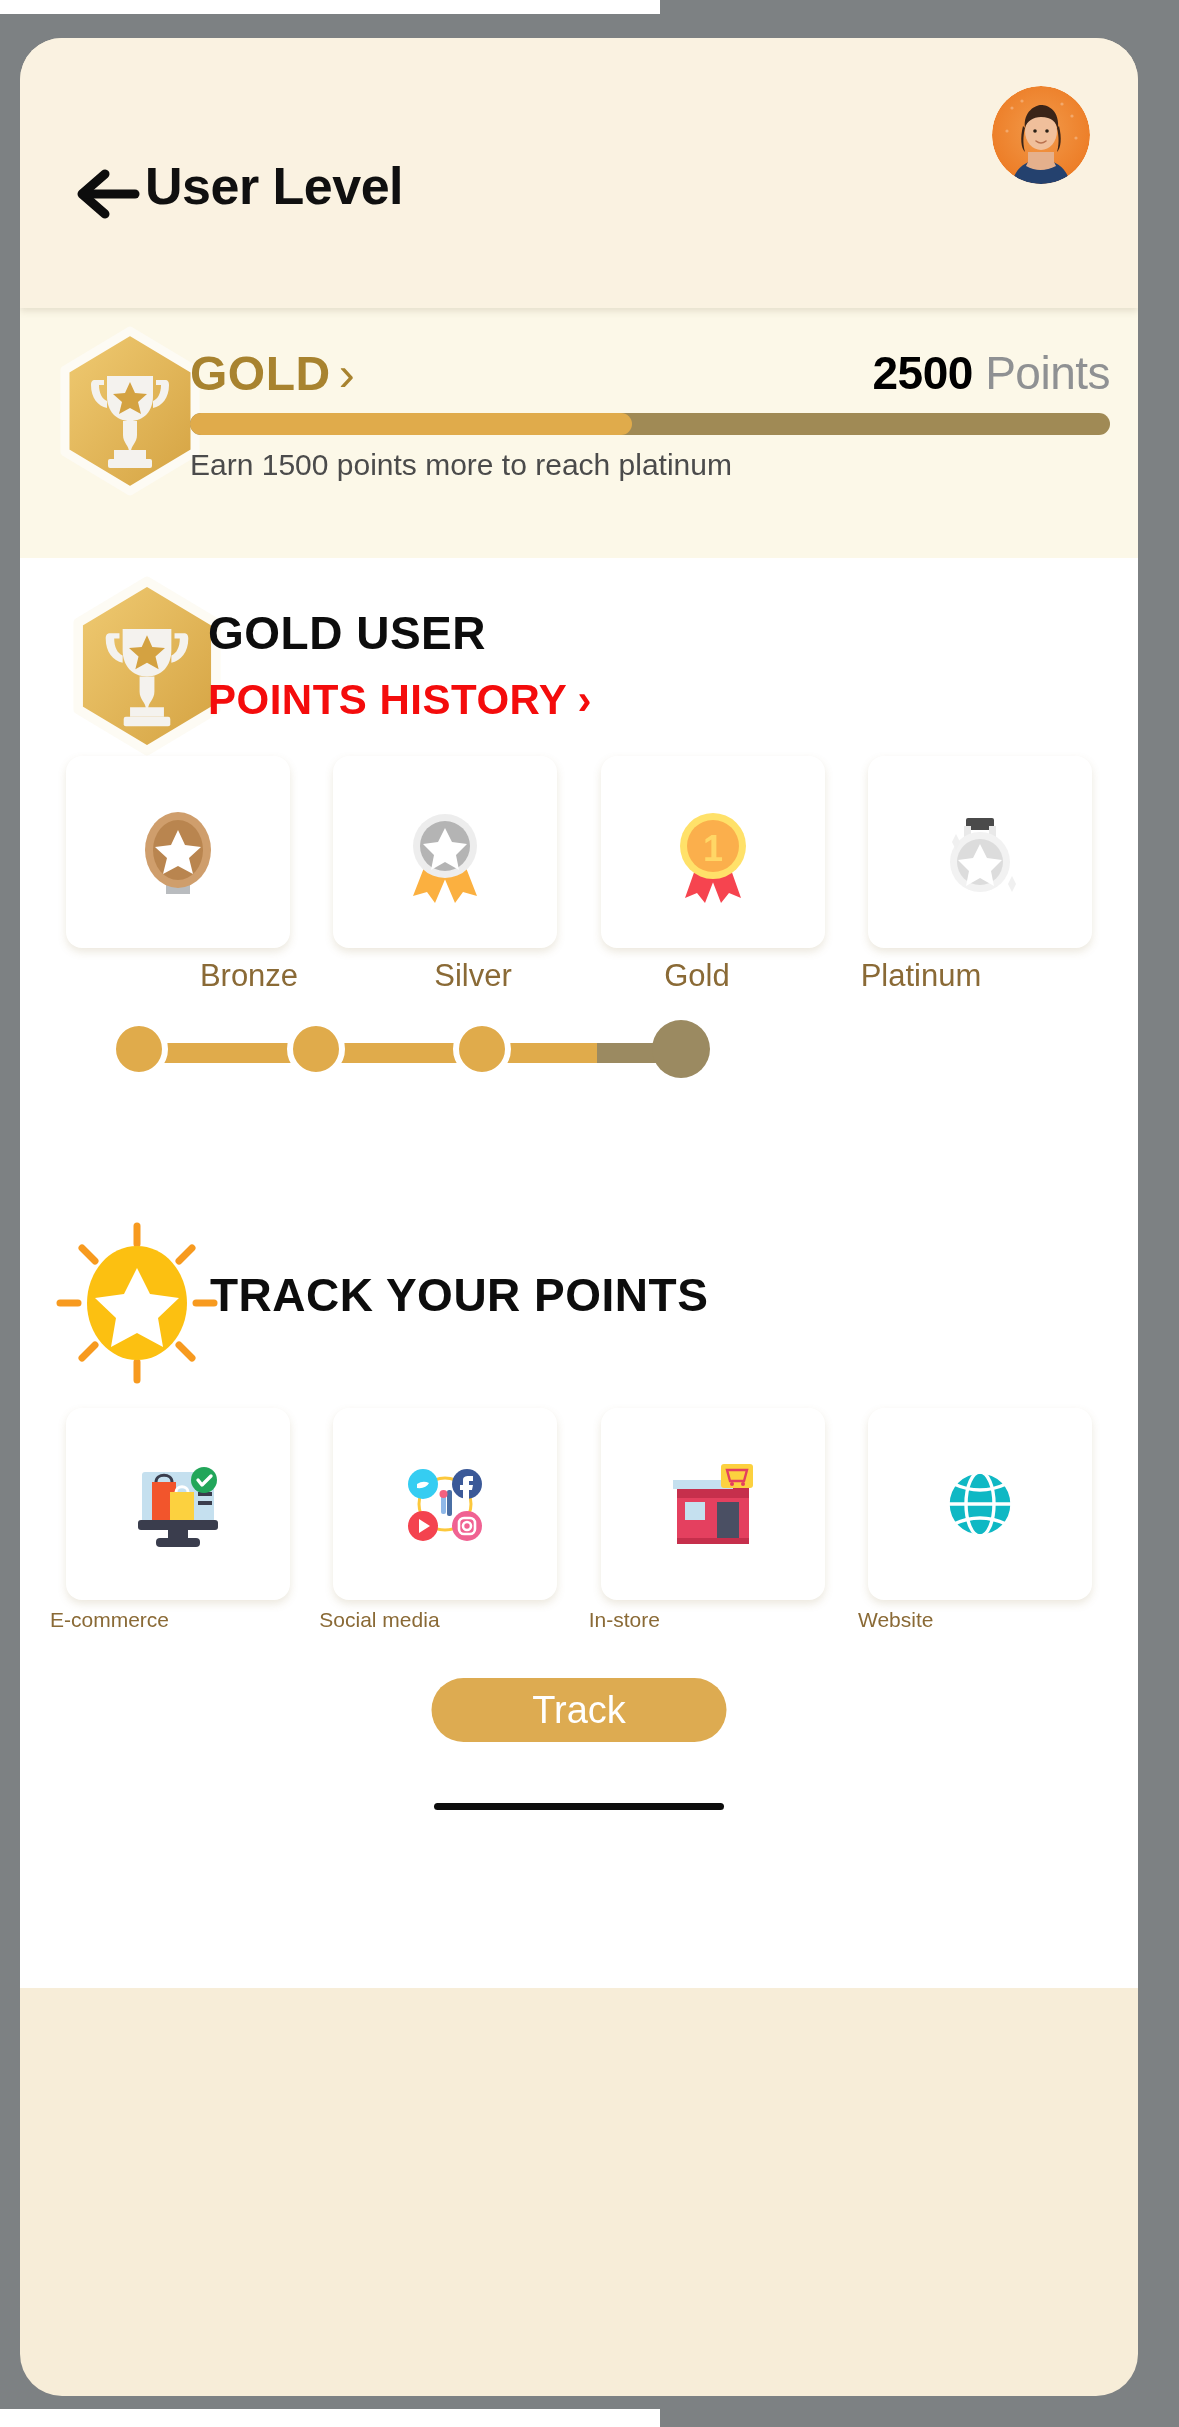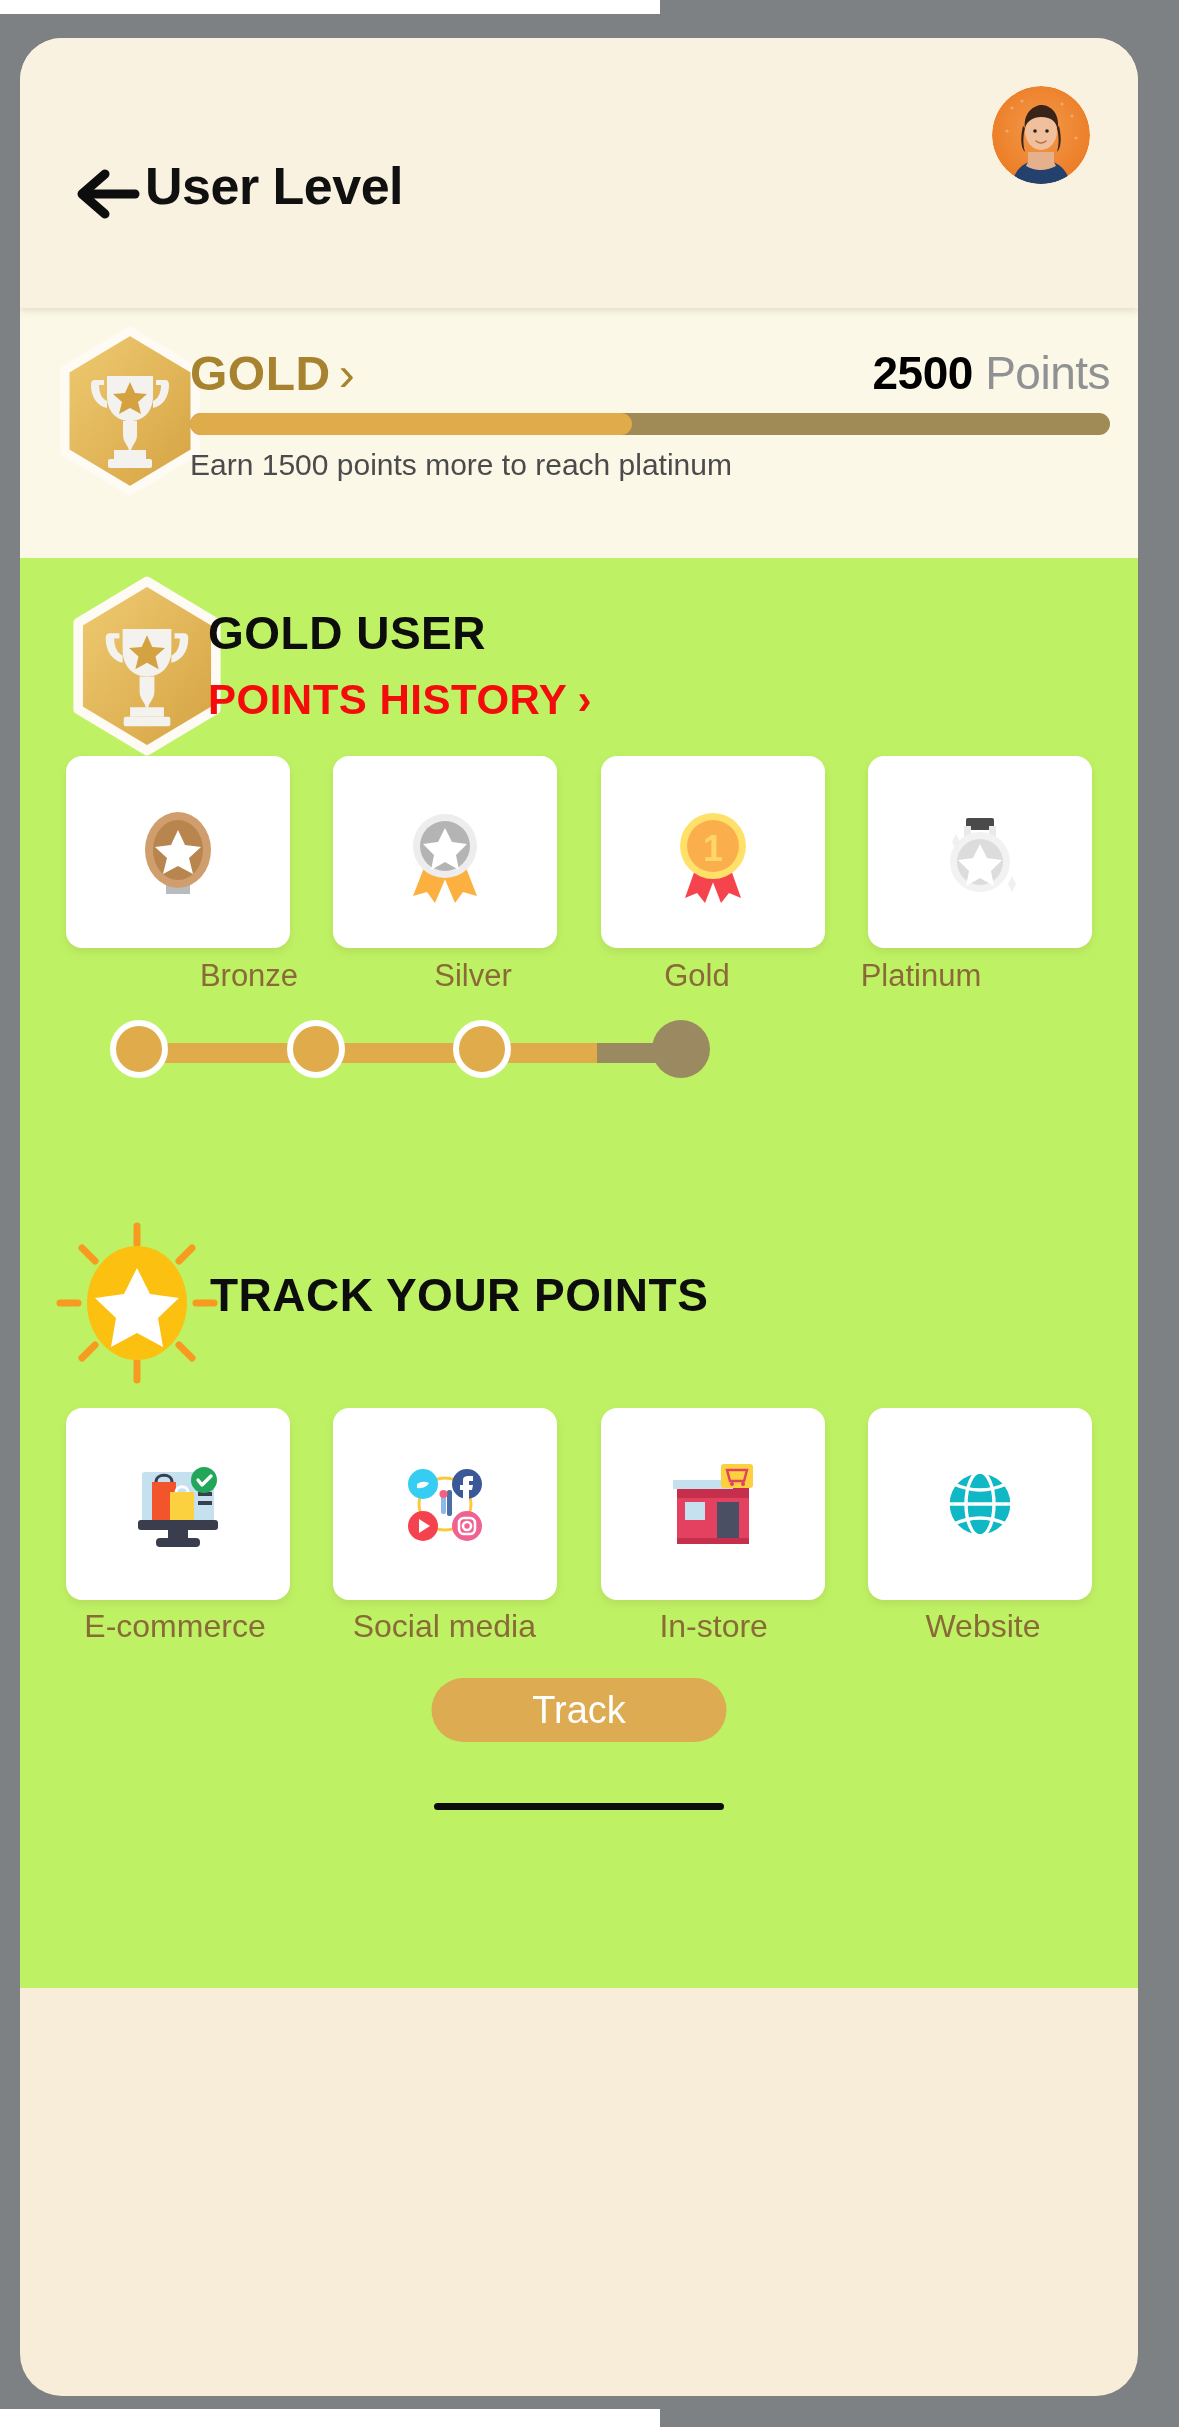--- a/index.html
+++ b/index.html
@@ -70,21 +70,21 @@
   }
   .prog-fill{height:100%;border-radius:11px;background:#e0ab4b;}
   .earn-text{
     position:absolute;left:170px;top:140px;
     font-size:30px;color:#4b4b4b;
   }
 
   
   .panel{
     position:relative;
-    background:#bef264;
+    background:#ffffff;
     padding-bottom:40px;
     min-height:1390px;
   }
   .gu-badge{position:absolute;left:42px;top:18px;width:170px;height:180px;}
   .gu-title{
     position:absolute;left:188px;top:48px;
     font-size:46px;font-weight:700;color:#0d0d0d;letter-spacing:.5px;
   }
   .gu-history{
     position:absolute;left:188px;top:118px;
@@ -132,21 +132,21 @@
     font-size:46px;font-weight:700;color:#0d0d0d;letter-spacing:.5px;
   }
   .ch-tiles{
     position:absolute;left:46px;top:850px;right:46px;
     display:flex;justify-content:space-between;
   }
   .ch-labels{
     position:absolute;left:30px;top:1050px;right:30px;
     display:flex;justify-content:space-between;
   }
-  .ch-label{width:250px;text-align:center;font-size:32px;color:#8a6a36;}
+  .ch-label{width:250px;font-size:21px;color:#8a6a36;}
 
   .track-btn{
     position:absolute;left:50%;transform:translateX(-50%);top:1120px;
     width:295px;height:64px;border-radius:36px;background:#ddab51;
     border:none;color:#ffffff;font-size:38px;font-family:"Liberation Sans",sans-serif;
     cursor:pointer;
   }
   .home-ind{
     position:absolute;left:50%;transform:translateX(-50%);top:1245px;
     width:290px;height:7px;border-radius:4px;background:#0d0d0d;

